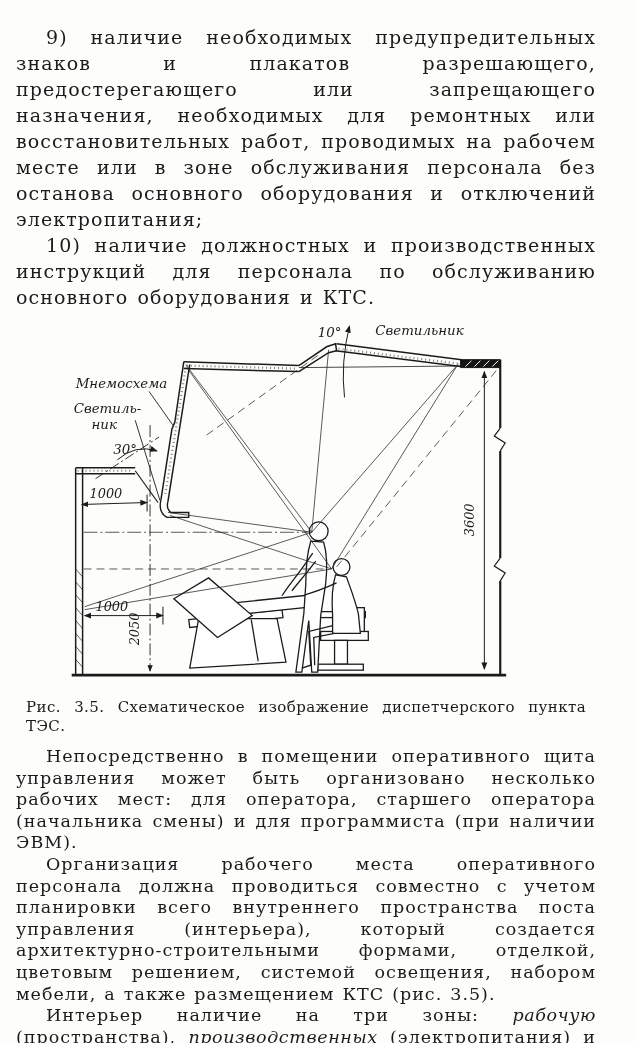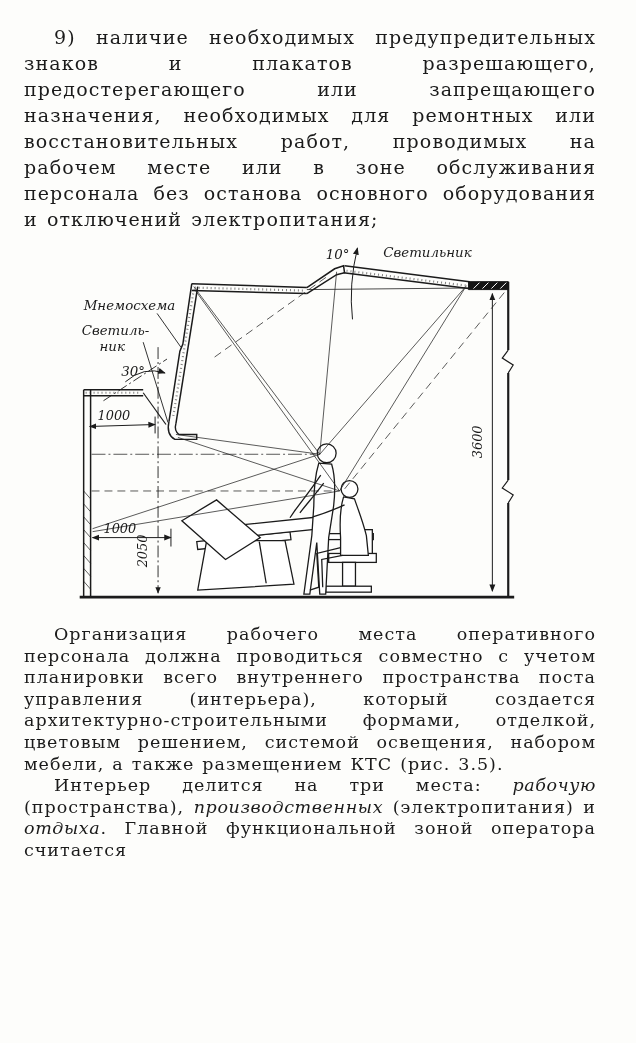--- a/index.html
+++ b/index.html
@@ -5,21 +5,21 @@
   html,body{margin:0;padding:0;background:#e8e8e4;}
   .page{
     position:relative;
     width:636px;height:1043px;
     margin:0 auto;
     background:#fdfdfb;
     color:#1b1b1b;
     font-family:"DejaVu Serif","Liberation Serif",serif;
     overflow:hidden;
     box-sizing:border-box;
-    padding:24px 40px 0 24px;
+    padding:24px 40px 0 16px;
   }
   .para{
     margin:0;
     text-align:justify;
     text-indent:30px;
   }
   .txt-top{
     font-size:19px;
     line-height:26px;
     letter-spacing:1.1px;
@@ -51,20 +51,21 @@
   }
   .lbl{ font-size:13.5px; }
   .dim{ font-size:13px; }
 </style>
 </head>
 <body>
 
 <div class="page">
 
   <p class="para txt-top">9) наличие необходимых предупредительных знаков и плакатов разрешающего, предостерегающего или запрещающего назначения, необходимых для ремонтных или восстановительных работ, проводимых на рабочем месте или в зоне обслуживания персонала без останова основного оборудования и отключений электропитания;</p>
+  <p class="para txt-top">10) наличие должностных и производственных инструкций для персонала по обслуживанию основного оборудования и КТС.</p>
 
   <figure>
     <div class="fig-wrap">
     <svg width="470" height="372" viewBox="0 0 470 375">
       <defs>
         <marker id="ar" viewBox="0 0 10 10" refX="9" refY="5" markerWidth="7.5" markerHeight="7.5" orient="auto-start-reverse">
           <path d="M0,1 L10,5 L0,9 z" fill="#1b1b1b"></path>
         </marker>
       </defs>
 
@@ -178,18 +179,20 @@
       <text class="lbl" x="28" y="71">Мнемосхема</text>
       <text class="lbl" x="26" y="96">Светиль-</text>
       <text class="lbl" x="44" y="112">ник</text>
       <text class="lbl" x="66" y="137">30°</text>
       <text class="dim" x="42" y="181">1000</text>
       <text class="dim" x="48" y="295">1000</text>
       <text class="dim" x="92" y="330" transform="rotate(-90 92 330)">2050</text>
       <text class="dim" x="430" y="220" transform="rotate(-90 430 220)">3600</text>
     </svg>
     </div>
+    <figcaption class="caption">Рис. 3.5. Схематическое изображение диспетчерского пункта ТЭС.</figcaption>
   </figure>
 
+  <p class="para txt-bot">Непосредственно в помещении оперативного щита управления может быть организовано несколько рабочих мест: для оператора, старшего оператора (начальника смены) и для программиста (при наличии ЭВМ).</p>
   <p class="para txt-bot">Организация рабочего места оперативного персонала должна проводиться совместно с учетом планировки всего внутреннего пространства поста управления (интерьера), который создается архитектурно-строительными формами, отделкой, цветовым решением, системой освещения, набором мебели, а также размещением КТС (рис. 3.5).</p>
-  <p class="para txt-bot just-last"><span>Интерьер делится на три места: </span><em class="bk">рабочую</em><span> (пространства), </span><em class="bk">производственных</em><span> (электропитания) и </span><em class="bk">отдыха</em><span>. Главной функциональной зоной оператора считается </span></p>
+  <p class="para txt-bot just-last"><span>Интерьер наличие на три зоны: </span><em class="bk">рабочую</em><span> (пространства), </span><em class="bk">производственных</em><span> (электропитания) и </span><em class="bk">отдыха</em><span>. Главной функциональной зоной оператора считается </span></p>
 
 </div>
 
 </body></html>

